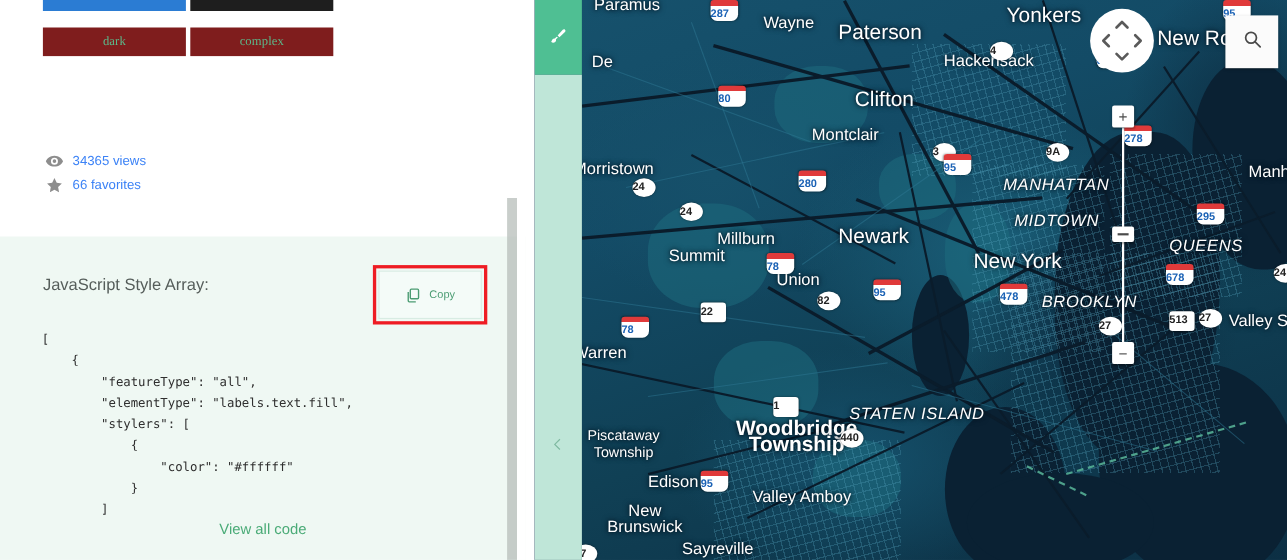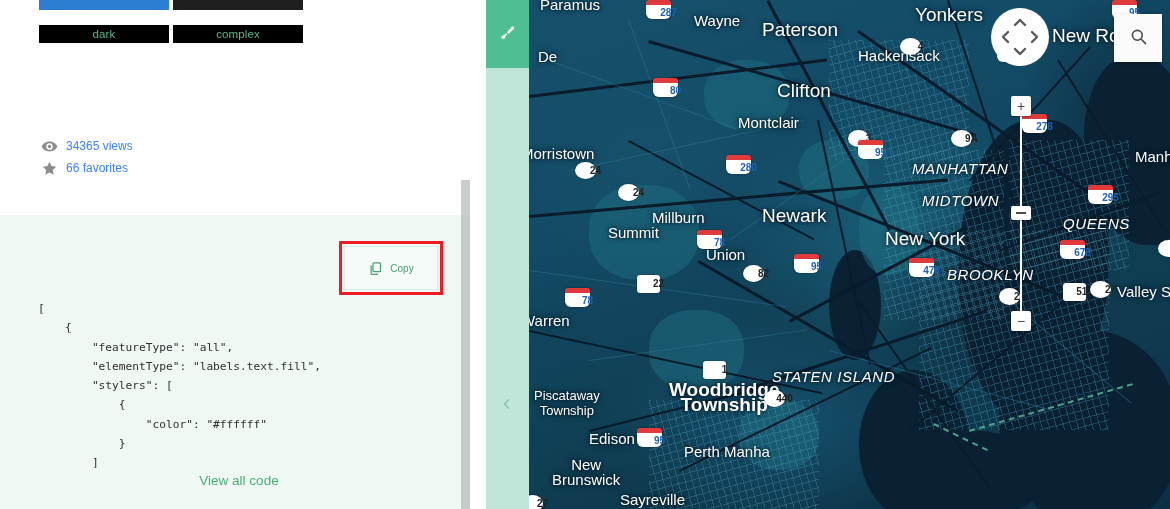--- a/index.html
+++ b/index.html
@@ -29,27 +29,28 @@
   }
   .swatch { flex: 1; height: 24px; }
 
   
   .tag-row {
     position: absolute; left: 39px; top: 25px;
     width: 264px; height: 18px;
     display: flex; gap: 4px;
   }
   .tag {
-    flex: 1; height: 18px;
-    background: #000000;
+    flex: 1; height: 26px;
+    background: #7f1d1d;
     color: #5cb88a;
     font-size: 11.5px;
     display: flex; align-items: center; justify-content: center;
     letter-spacing: .1px;
     cursor: pointer;
+    font-family: Liberation Serif, serif;
   }
 
   
   .fav-btn {
     position: absolute; left: 39px; top: 89px;
     width: 392px; height: 32px;
     border: 1px solid #c5e8d8;
     background: #ffffff;
     color: #7d8c86;
     font-size: 12.5px;
@@ -221,27 +222,26 @@
   .mlabel.city    { font-size: 15px; }
   .mlabel.city-lg { font-size: 19px; }
   .mlabel.town    { font-size: 13px; }
   .mlabel.boro    { font-size: 15px; font-style: italic; letter-spacing: .6px; }
   .mlabel.two     { line-height: 15px; text-align: center; }
 
   
   .shield {
     position: absolute;
     display: flex; flex-direction: column;
-    align-items: center; justify-content: flex-end;
+    justify-content: flex-end;
     background: #ffffff;
     color: #0d4f91;
     font-size: 10px; font-weight: bold;
     border-radius: 3px;
     box-shadow: 0 0 2px rgba(0,0,0,.5);
-    padding-left: 20px;
   }
   .shield.interstate {
     width: 25px; height: 19px;
     background: linear-gradient(#e03a3a 0 5px, #ffffff 5px 100%);
     color: #1b62b5;
     padding-bottom: 1px;
     border-radius: 3px 3px 6px 6px;
   }
   .shield.us {
     width: 23px; height: 18px;
@@ -344,20 +344,21 @@
             <svg viewBox="0 0 24 24" width="17" height="17" fill="currentColor">
               <path d="M12 2.5l2.9 6.1 6.6.9-4.8 4.6 1.2 6.6L12 17.6 6.1 20.7l1.2-6.6L2.5 9.5l6.6-.9z"></path>
             </svg>
           </span>
           <span>66 favorites</span>
         </div>
       </div>
 
       <div class="code-panel">
         <div class="code-head">
+          <div class="code-title">JavaScript Style Array:</div>
           <div class="copy-wrap">
             <div class="copy-btn">
               <span class="copy-ic">
                 <svg viewBox="0 0 24 24" width="15" height="15" fill="none" stroke="currentColor" stroke-width="2">
                   <rect x="8" y="3" width="12" height="14" rx="1.5"></rect>
                   <path d="M5 7v13a1.5 1.5 0 0 0 1.5 1.5H16"></path>
                 </svg>
               </span>
               <span class="copy-label">Copy</span>
             </div>
@@ -468,21 +469,21 @@
           <div class="mlabel boro" style="left: 243px; top: 368px;">STATEN ISLAND</div>
           <div class="mlabel town two" style="left: 5px; top: 388px;">
             <div>Piscataway</div>
             <div>Township</div>
           </div>
           <div class="mlabel city-lg two" style="left: 140px; top: 382px; font-weight: bold;">
             <div>Woodbridge</div>
             <div>Township</div>
           </div>
           <div class="mlabel city" style="left: 60px; top: 430px;">Edison</div>
-          <div class="mlabel city" style="left: 155px; top: 443px;">Perth Manha</div>
+          <div class="mlabel city" style="left: 155px; top: 443px;">Valley Amboy</div>
           <div class="mlabel city two" style="left: 23px; top: 457px;">
             <div>New</div>
             <div>Brunswick</div>
           </div>
           <div class="mlabel city" style="left: 91px; top: 491px;">Sayreville</div>
         </div>
       <div>
           <div class="shield interstate" style="left: 117px; top: 0px;">
             <span>287</span>
           </div>

